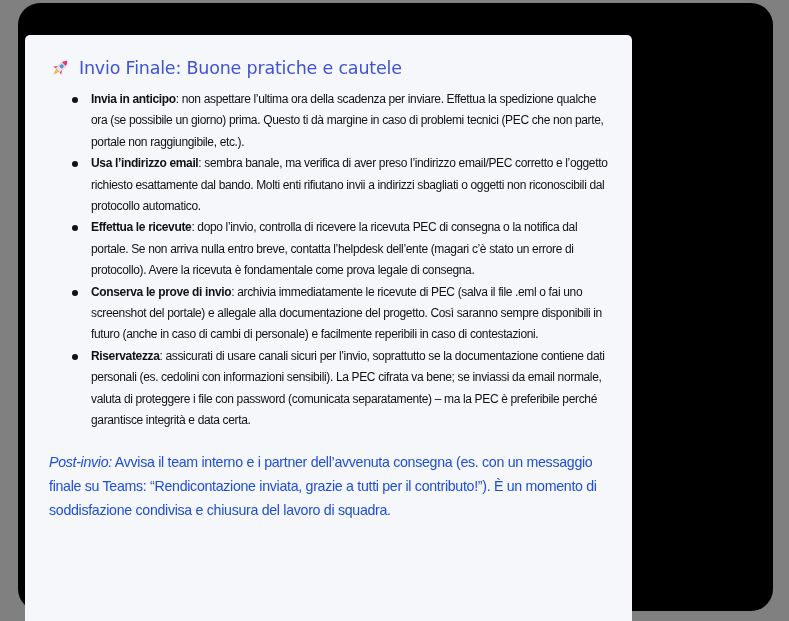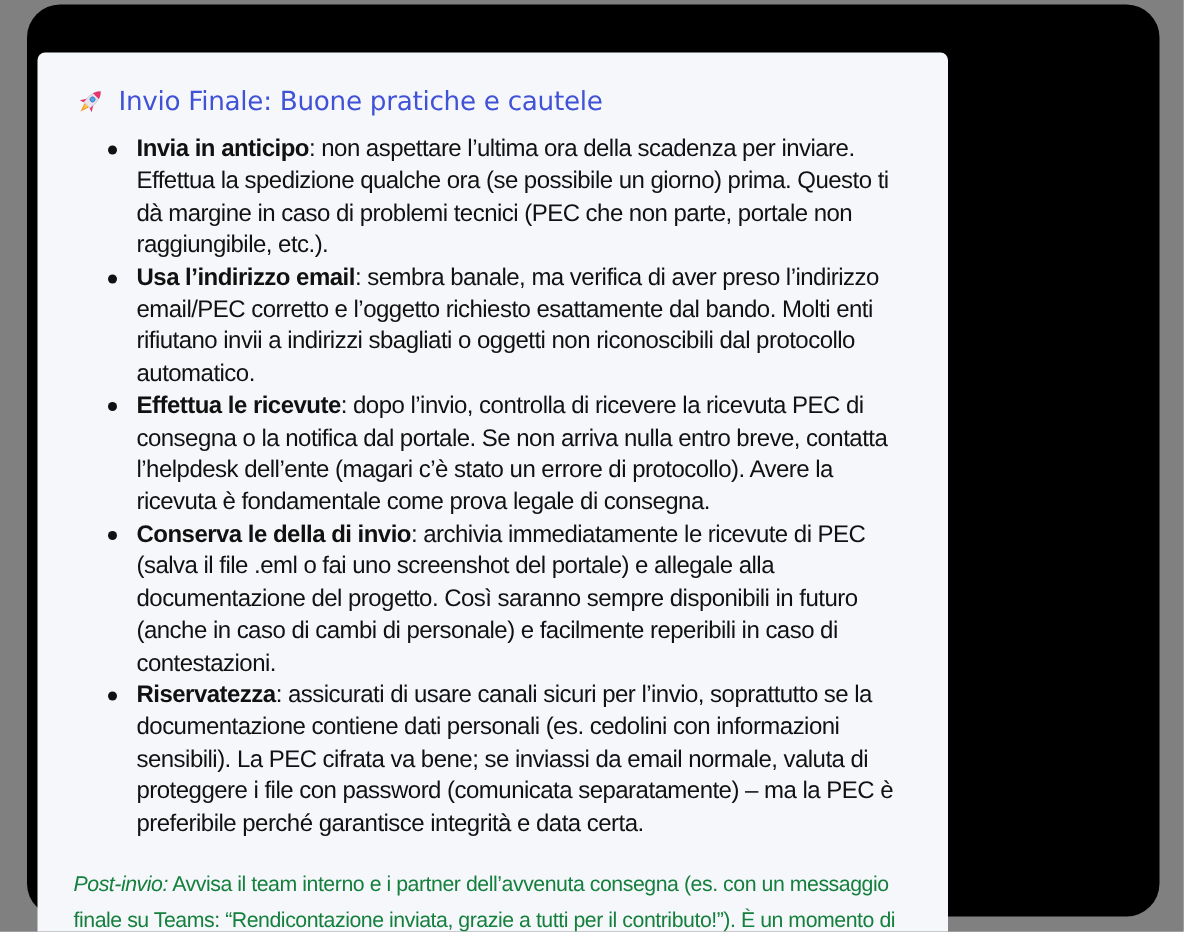--- a/index.html
+++ b/index.html
@@ -56,21 +56,21 @@
       letter-spacing: -0.2px;
       font-family: "DejaVu Sans", sans-serif;
     }
     ul.points {
       list-style: none;
       margin: 8px 0 0 0;
       padding: 0 0 0 42px;
     }
     ul.points li {
       position: relative;
-      font-size: 16px;
+      font-size: 12px;
       line-height: 21.4px;
       letter-spacing: -0.35px;
       margin: 0;
       font-family: "Liberation Sans", "DejaVu Sans", sans-serif;
     }
     ul.points li::before {
       content: "";
       position: absolute;
       left: -19px;
       top: 8px;
@@ -79,21 +79,21 @@
       background: #111;
       border-radius: 50%;
     }
     ul.points li b {
       font-weight: bold;
     }
     .post {
       margin-top: 18px;
       font-size: 14.2px;
       line-height: 24px;
-      color: #15803d;
+      color: #1d4ed8;
       letter-spacing: -0.3px;
       font-family: "Liberation Sans", "DejaVu Sans", sans-serif;
     }
     .post i { font-style: italic; }
   </style>
 </head>
 <body>
 
 <div class="stage">
   <div class="shadow"></div>
@@ -112,19 +112,19 @@
           </g>
         </svg>
       </span>
       <span class="title">Invio Finale: Buone pratiche e cautele</span>
     </div>
 
     <ul class="points">
       <li><b>Invia in anticipo</b><span>: non aspettare l’ultima ora della scadenza per inviare. Effettua la spedizione qualche ora (se possibile un giorno) prima. Questo ti dà margine in caso di problemi tecnici (PEC che non parte, portale non raggiungibile, etc.).</span></li>
       <li><b>Usa l’indirizzo email</b><span>: sembra banale, ma verifica di aver preso l’indirizzo email/PEC corretto e l’oggetto richiesto esattamente dal bando. Molti enti rifiutano invii a indirizzi sbagliati o oggetti non riconoscibili dal protocollo automatico.</span></li>
       <li><b>Effettua le ricevute</b><span>: dopo l’invio, controlla di ricevere la ricevuta PEC di consegna o la notifica dal portale. Se non arriva nulla entro breve, contatta l’helpdesk dell’ente (magari c’è stato un errore di protocollo). Avere la ricevuta è fondamentale come prova legale di consegna.</span></li>
-      <li><b>Conserva le della di invio</b><span>: archivia immediatamente le ricevute di PEC (salva il file .eml o fai uno screenshot del portale) e allegale alla documentazione del progetto. Così saranno sempre disponibili in futuro (anche in caso di cambi di personale) e facilmente reperibili in caso di contestazioni.</span></li>
+      <li><b>Conserva le prove di invio</b><span>: archivia immediatamente le ricevute di PEC (salva il file .eml o fai uno screenshot del portale) e allegale alla documentazione del progetto. Così saranno sempre disponibili in futuro (anche in caso di cambi di personale) e facilmente reperibili in caso di contestazioni.</span></li>
       <li><b>Riservatezza</b><span>: assicurati di usare canali sicuri per l’invio, soprattutto se la documentazione contiene dati personali (es. cedolini con informazioni sensibili). La PEC cifrata va bene; se inviassi da email normale, valuta di proteggere i file con password (comunicata separatamente) – ma la PEC è preferibile perché garantisce integrità e data certa.</span></li>
     </ul>
 
     <p class="post"><i>Post-invio:</i><span> Avvisa il team interno e i partner dell’avvenuta consegna (es. con un messaggio finale su Teams: “Rendicontazione inviata, grazie a tutti per il contributo!”). È un momento di soddisfazione condivisa e chiusura del lavoro di squadra.</span></p>
   </div>
 </div>
 
 </body></html>

